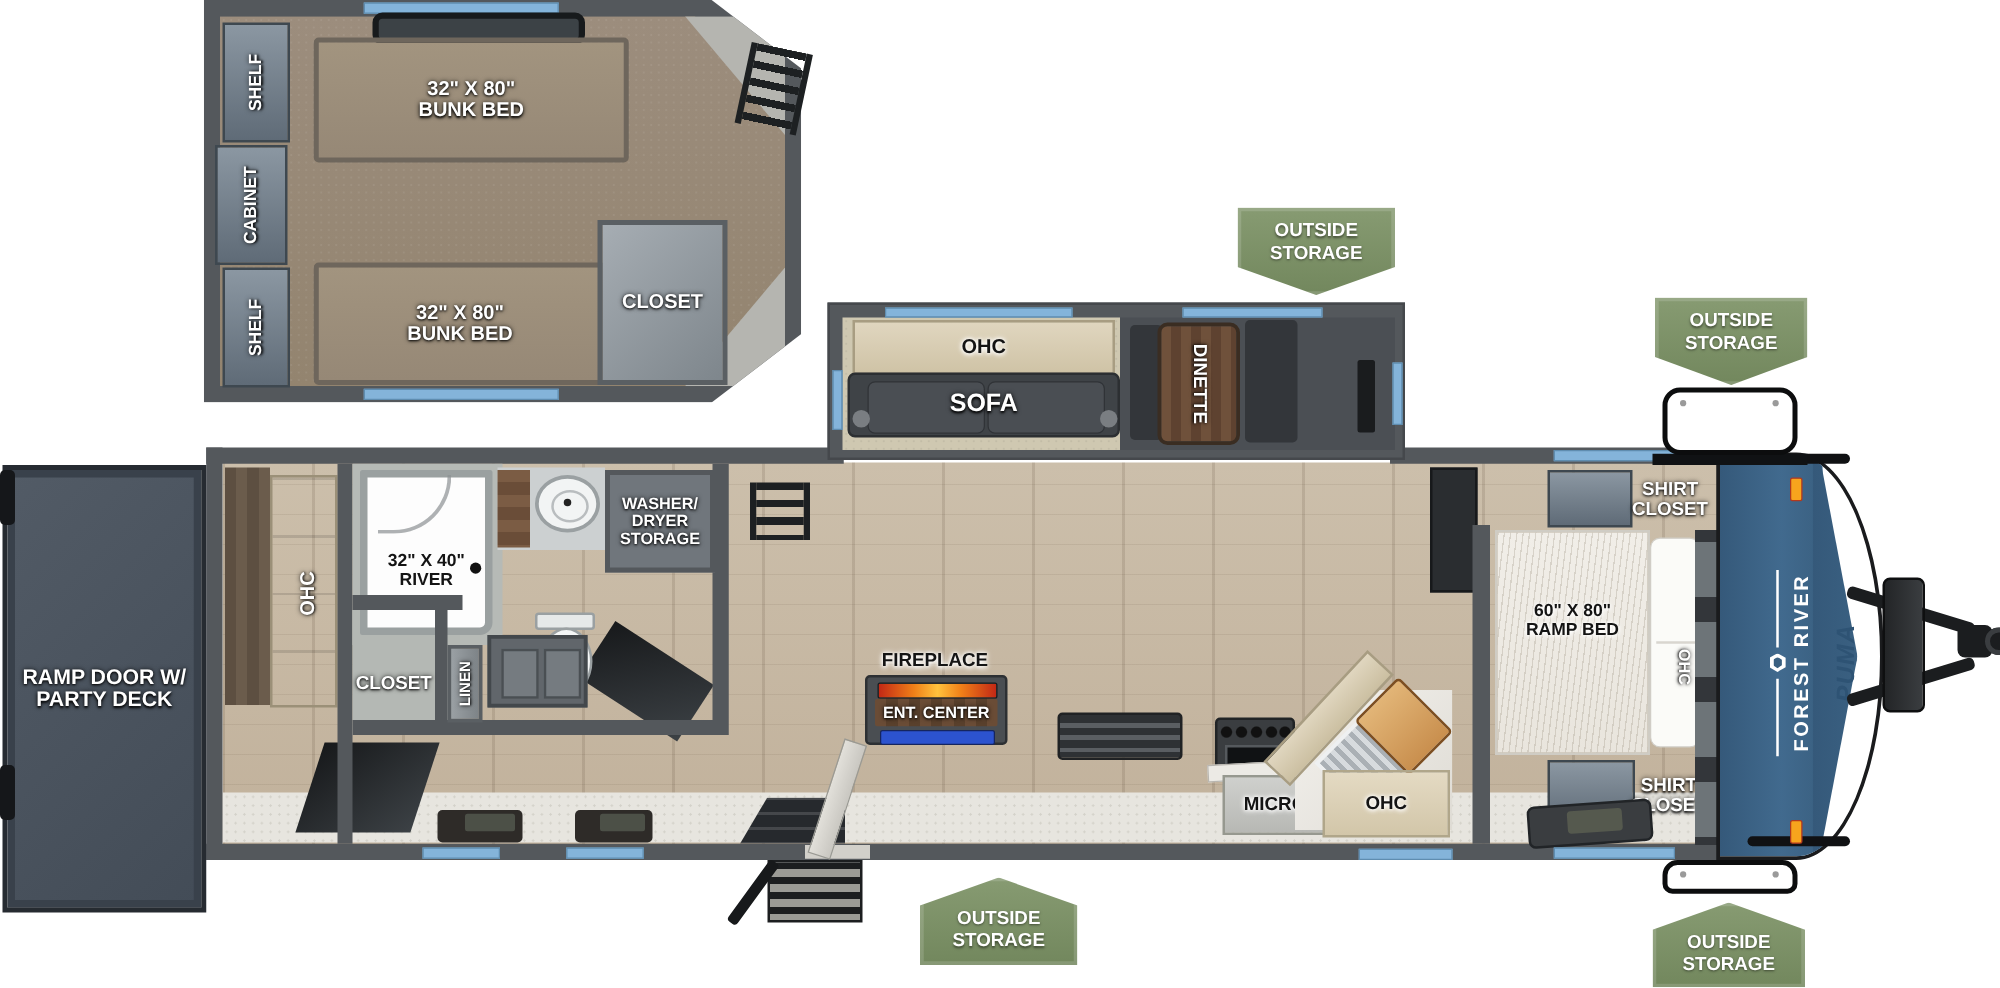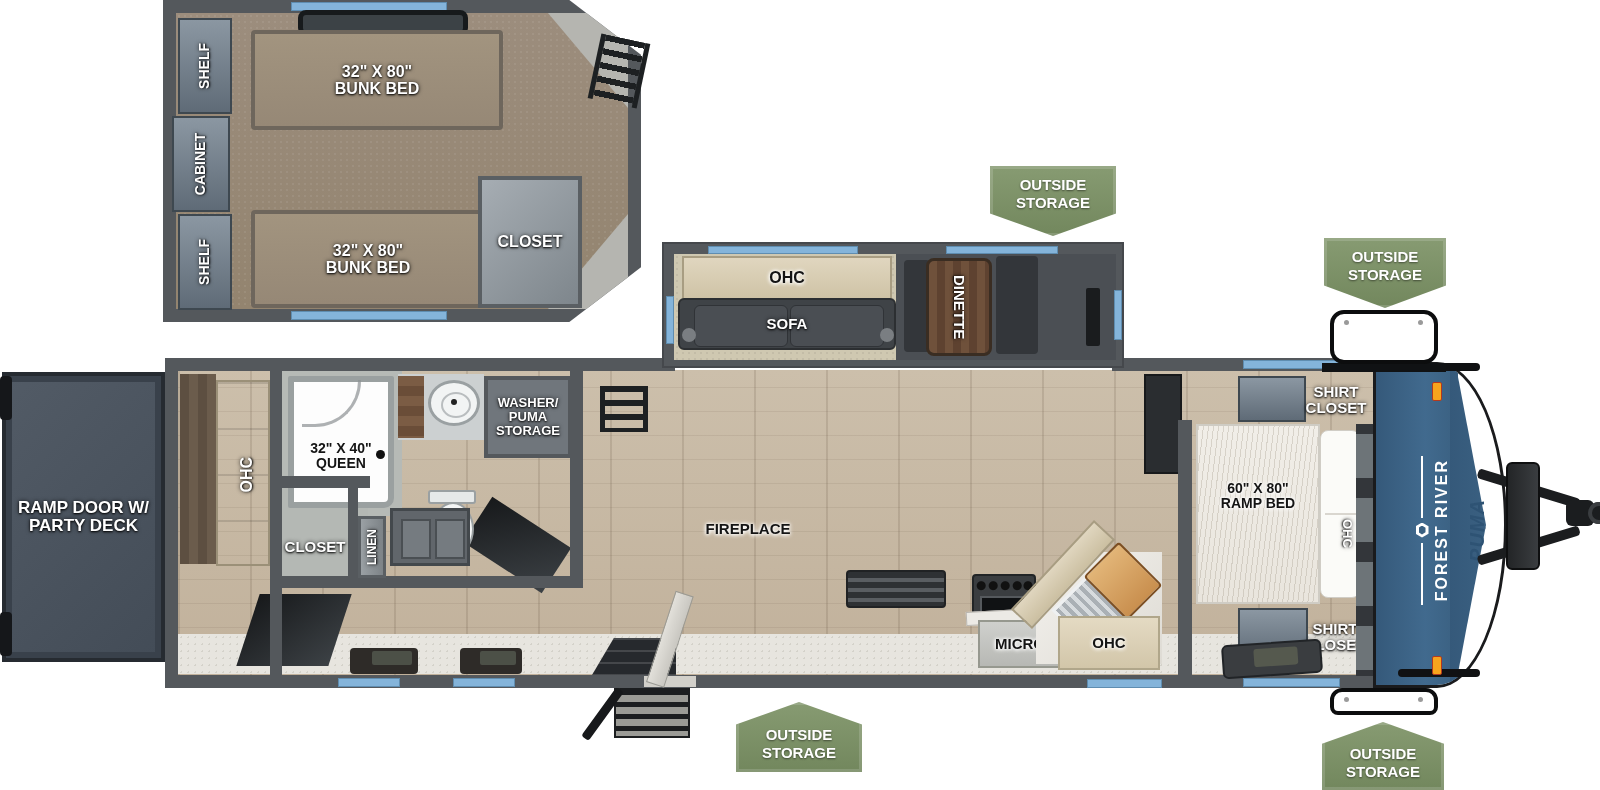--- a/index.html
+++ b/index.html
@@ -65,21 +65,21 @@
   <div class="abs ladder" style="left:594px;top:38px;width:40px;height:66px;transform:rotate(12deg)"></div>
 
   <div class="abs wood" style="left:178px;top:370px;width:1200px;height:306px"></div>
   <div class="abs speck" style="left:178px;top:634px;width:1200px;height:40px"></div>
 
   <div class="abs wall" style="left:165px;top:358px;width:13px;height:330px"></div>
   <div class="abs wall" style="left:165px;top:358px;width:510px;height:13px"></div>
   <div class="abs wall" style="left:1112px;top:358px;width:278px;height:13px"></div>
   <div class="abs wall" style="left:165px;top:675px;width:1225px;height:13px"></div>
 
-  <div class="abs bx flex" style="left:2px;top:372px;width:163px;height:290px;background:linear-gradient(135deg,#525b66,#434c57);border:4px solid #262b31;box-shadow:inset 0 0 0 6px #39414b">
+  <div class="abs bx flex" style="left:2px;top:372px;width:163px;height:358px;background:linear-gradient(135deg,#525b66,#434c57);border:4px solid #262b31;box-shadow:inset 0 0 0 6px #39414b">
     <span class="lw" style="font-size:17px;width:132px">RAMP DOOR W/ PARTY DECK</span>
   </div>
   <div class="abs" style="left:0;top:376px;width:12px;height:44px;background:#15171a;border-radius:4px"></div>
   <div class="abs" style="left:0;top:612px;width:12px;height:44px;background:#15171a;border-radius:4px"></div>
 
   <div class="abs" style="left:180px;top:374px;width:36px;height:190px;background:repeating-linear-gradient(90deg,#5d4f41 0 9px,#6b5c4c 9px 18px)"></div>
   <div class="abs bx" style="left:216px;top:380px;width:54px;height:186px;background:linear-gradient(90deg,#cfc3a6,#e6ddc7);border:2px solid #9b9078;
               background-image:repeating-linear-gradient(180deg, rgba(0,0,0,.12) 0 2px, rgba(0,0,0,0) 2px 46px)"></div>
   <div class="abs flex" style="left:236px;top:430px;width:22px;height:90px">
     <span class="lw vup" style="font-size:16px">OHC</span>
@@ -93,21 +93,21 @@
     <div class="abs" style="left:20px;top:3px;width:36px;height:14px;background:#4c5047;border-radius:2px"></div>
   </div>
   <div class="abs wall" style="left:270px;top:371px;width:12px;height:304px"></div>
 
   <div class="abs" style="left:282px;top:371px;width:120px;height:145px;background:#b6bab6"></div>
   <div class="abs" style="left:282px;top:488px;width:86px;height:100px;background:#b4b8b4"></div>
   <div class="abs bx" style="left:288px;top:376px;width:106px;height:132px;background:#fdfdfd;border:6px solid #9aa0a0;border-radius:2px 2px 10px 2px">
     <div class="abs" style="left:8px;top:-2px;width:56px;height:44px;border:3px solid #8d9294;border-top:none;border-left:none;border-radius:0 0 46px 0;opacity:.7"></div>
     <div class="abs flex" style="left:0;top:52px;width:94px;height:44px;flex-direction:column">
       <span class="lb" style="font-size:14px">32" X 40"</span>
-      <span class="lb" style="font-size:14px">QUEEN</span>
+      <span class="lb" style="font-size:14px">RIVER</span>
     </div>
     <div class="abs" style="left:82px;top:68px;width:9px;height:9px;background:#111;border-radius:50%"></div>
   </div>
   <div class="abs" style="left:398px;top:374px;width:86px;height:66px;background:#ccd0d1"></div>
   <div class="abs" style="left:398px;top:376px;width:26px;height:62px;background:repeating-linear-gradient(180deg,#7b5c44 0 10px,#6a4d38 10px 20px)"></div>
   <div class="abs bx" style="left:428px;top:380px;width:52px;height:46px;background:#f2f4f4;border:3px solid #9aa0a2;border-radius:50%">
     <div class="abs" style="left:10px;top:9px;width:26px;height:22px;border:2px solid #b9bdbf;border-radius:50%"></div>
     <div class="abs" style="left:20px;top:16px;width:6px;height:6px;background:#222;border-radius:50%"></div>
   </div>
   <div class="abs bx" style="left:428px;top:490px;width:48px;height:14px;background:#e6e9e9;border:2px solid #9aa0a2;border-radius:3px"></div>
@@ -120,21 +120,21 @@
   <div class="abs wall" style="left:348px;top:488px;width:10px;height:100px"></div>
   <div class="abs wall" style="left:282px;top:576px;width:300px;height:12px"></div>
   <div class="abs wall" style="left:570px;top:371px;width:13px;height:217px"></div>
   <div class="abs flex" style="left:282px;top:532px;width:66px;height:30px">
     <span class="lw" style="font-size:15px">CLOSET</span>
   </div>
   <div class="abs flex bx" style="left:358px;top:516px;width:28px;height:62px;background:linear-gradient(90deg,#9aa0a4,#7d8387);border:3px solid #5a5f63">
     <span class="lw vup" style="font-size:12px">LINEN</span>
   </div>
   <div class="abs flex bx" style="left:484px;top:376px;width:88px;height:82px;background:#70767c;border:4px solid #54585c">
-    <span class="lw" style="font-size:13px;width:78px">WASHER/ PUMA STORAGE</span>
+    <span class="lw" style="font-size:13px;width:78px">WASHER/ DRYER STORAGE</span>
   </div>
   <div class="abs ladder" style="left:600px;top:386px;width:38px;height:46px"></div>
 
   <div class="abs" style="left:592px;top:638px;width:84px;height:37px;background:#26292d;clip-path:polygon(0 100%,26% 0,100% 0,100% 100%);
           background-image:repeating-linear-gradient(180deg, rgba(255,255,255,.14) 0 2px, rgba(0,0,0,0) 2px 12px)"></div>
   <div class="abs" style="left:644px;top:676px;width:52px;height:11px;background:#d2d0ca"></div>
   <div class="abs" style="left:646px;top:586px;width:17px;height:94px;background:linear-gradient(90deg,#e2e0da,#c9c7c1);border:1px solid #9a9a94;transform:rotate(18deg);transform-origin:0 100%"></div>
   <div class="abs" style="left:614px;top:688px;width:72px;height:46px;background:repeating-linear-gradient(180deg,#1c1e20 0 5px,#9b9b96 5px 12px);border:2px solid #1c1e20"></div>
   <div class="abs" style="left:598px;top:684px;width:9px;height:60px;background:#17191b;transform:rotate(36deg);border-radius:3px"></div>
 
@@ -146,32 +146,39 @@
     <div class="abs win" style="left:2px;top:52px;width:8px;height:48px"></div>
     <div class="abs win" style="left:450px;top:46px;width:8px;height:50px"></div>
     <div class="abs flex" style="left:18px;top:12px;width:210px;height:44px;background:linear-gradient(180deg,#e0d6bf,#cfc3a6);border:2px solid #a89d82;box-sizing:border-box">
       <span class="lb" style="font-size:16px">OHC</span>
     </div>
     <div class="abs flex bx" style="left:14px;top:54px;width:218px;height:52px;background:#3f4347;border-radius:6px;border:2px solid #2c2f32">
       <div class="abs" style="left:14px;top:5px;width:92px;height:40px;background:#4a4e53;border-radius:6px;border:1px solid #303337"></div>
       <div class="abs" style="left:110px;top:5px;width:92px;height:40px;background:#4a4e53;border-radius:6px;border:1px solid #303337"></div>
       <div class="abs" style="left:2px;top:28px;width:14px;height:14px;background:#7a7e82;border-radius:50%"></div>
       <div class="abs" style="left:200px;top:28px;width:14px;height:14px;background:#7a7e82;border-radius:50%"></div>
-      <span class="lw" style="font-size:15px;position:relative;z-index:2">SOFA</span>
+      <span class="lw" style="font-size:20px;position:relative;z-index:2">SOFA</span>
     </div>
     <div class="abs" style="left:240px;top:16px;width:26px;height:92px;background:#33363a;border-radius:4px"></div>
     <div class="abs" style="left:332px;top:12px;width:42px;height:98px;background:#33363a;border-radius:4px"></div>
     <div class="abs flex" style="left:262px;top:14px;width:66px;height:98px;background:repeating-linear-gradient(90deg,#6f513b 0 8px,#5e4230 8px 16px);border:3px solid #3a2d22;border-radius:8px;box-sizing:border-box">
       <span class="lw vdn" style="font-size:15px">DINETTE</span>
     </div>
     <div class="abs" style="left:422px;top:44px;width:14px;height:58px;background:#1a1c1e;border-radius:2px"></div>
   </div>
 
   <div class="abs flex" style="left:688px;top:520px;width:120px;height:18px">
     <span class="lb" style="font-size:15px">FIREPLACE</span>
+  </div>
+  <div class="abs bx" style="left:692px;top:540px;width:114px;height:56px;background:#4a4e52;border:2px solid #2d3033;border-radius:4px">
+    <div class="abs" style="left:8px;top:4px;width:94px;height:11px;background:linear-gradient(90deg,#c22815,#f08018 30%,#ffc23d 50%,#f08018 70%,#c22815);border:1px solid #191b1d;border-radius:2px"></div>
+    <div class="abs flex" style="left:6px;top:17px;width:98px;height:22px;background:repeating-linear-gradient(90deg,#6a4c36 0 9px,#59402c 9px 18px);border-radius:2px">
+      <span class="lw" style="font-size:13px">ENT. CENTER</span>
+    </div>
+    <div class="abs" style="left:10px;top:42px;width:90px;height:10px;background:#2c53cf;border:1px solid #15255f;border-radius:2px"></div>
   </div>
   <div class="abs" style="left:846px;top:570px;width:96px;height:34px;background:repeating-linear-gradient(180deg,#2e3134 0 6px,#5a5e62 6px 10px);border:2px solid #202224;border-radius:4px"></div>
   <div class="abs bx" style="left:972px;top:574px;width:64px;height:48px;background:#3a3d40;border:2px solid #212426;border-radius:4px;
        background-image:radial-gradient(circle at 12% 22%,#111 4px,rgba(0,0,0,0) 5px),radial-gradient(circle at 32% 22%,#111 4px,rgba(0,0,0,0) 5px),radial-gradient(circle at 52% 22%,#111 4px,rgba(0,0,0,0) 5px),radial-gradient(circle at 72% 22%,#111 4px,rgba(0,0,0,0) 5px),radial-gradient(circle at 90% 22%,#111 4px,rgba(0,0,0,0) 5px)">
     <div class="abs" style="left:6px;top:20px;width:48px;height:20px;background:#101214;border:2px solid #55595d"></div>
   </div>
   <div class="abs" style="left:966px;top:610px;width:74px;height:12px;background:#eceae5;border:1px solid #b9b6b0;transform:rotate(-3deg)"></div>
   <div class="abs flex bx" style="left:978px;top:620px;width:84px;height:48px;background:linear-gradient(180deg,#cfd0cd,#b7b8b4);border:2px solid #96988f">
     <span class="lb" style="font-size:15px">MICRO</span>
   </div>

